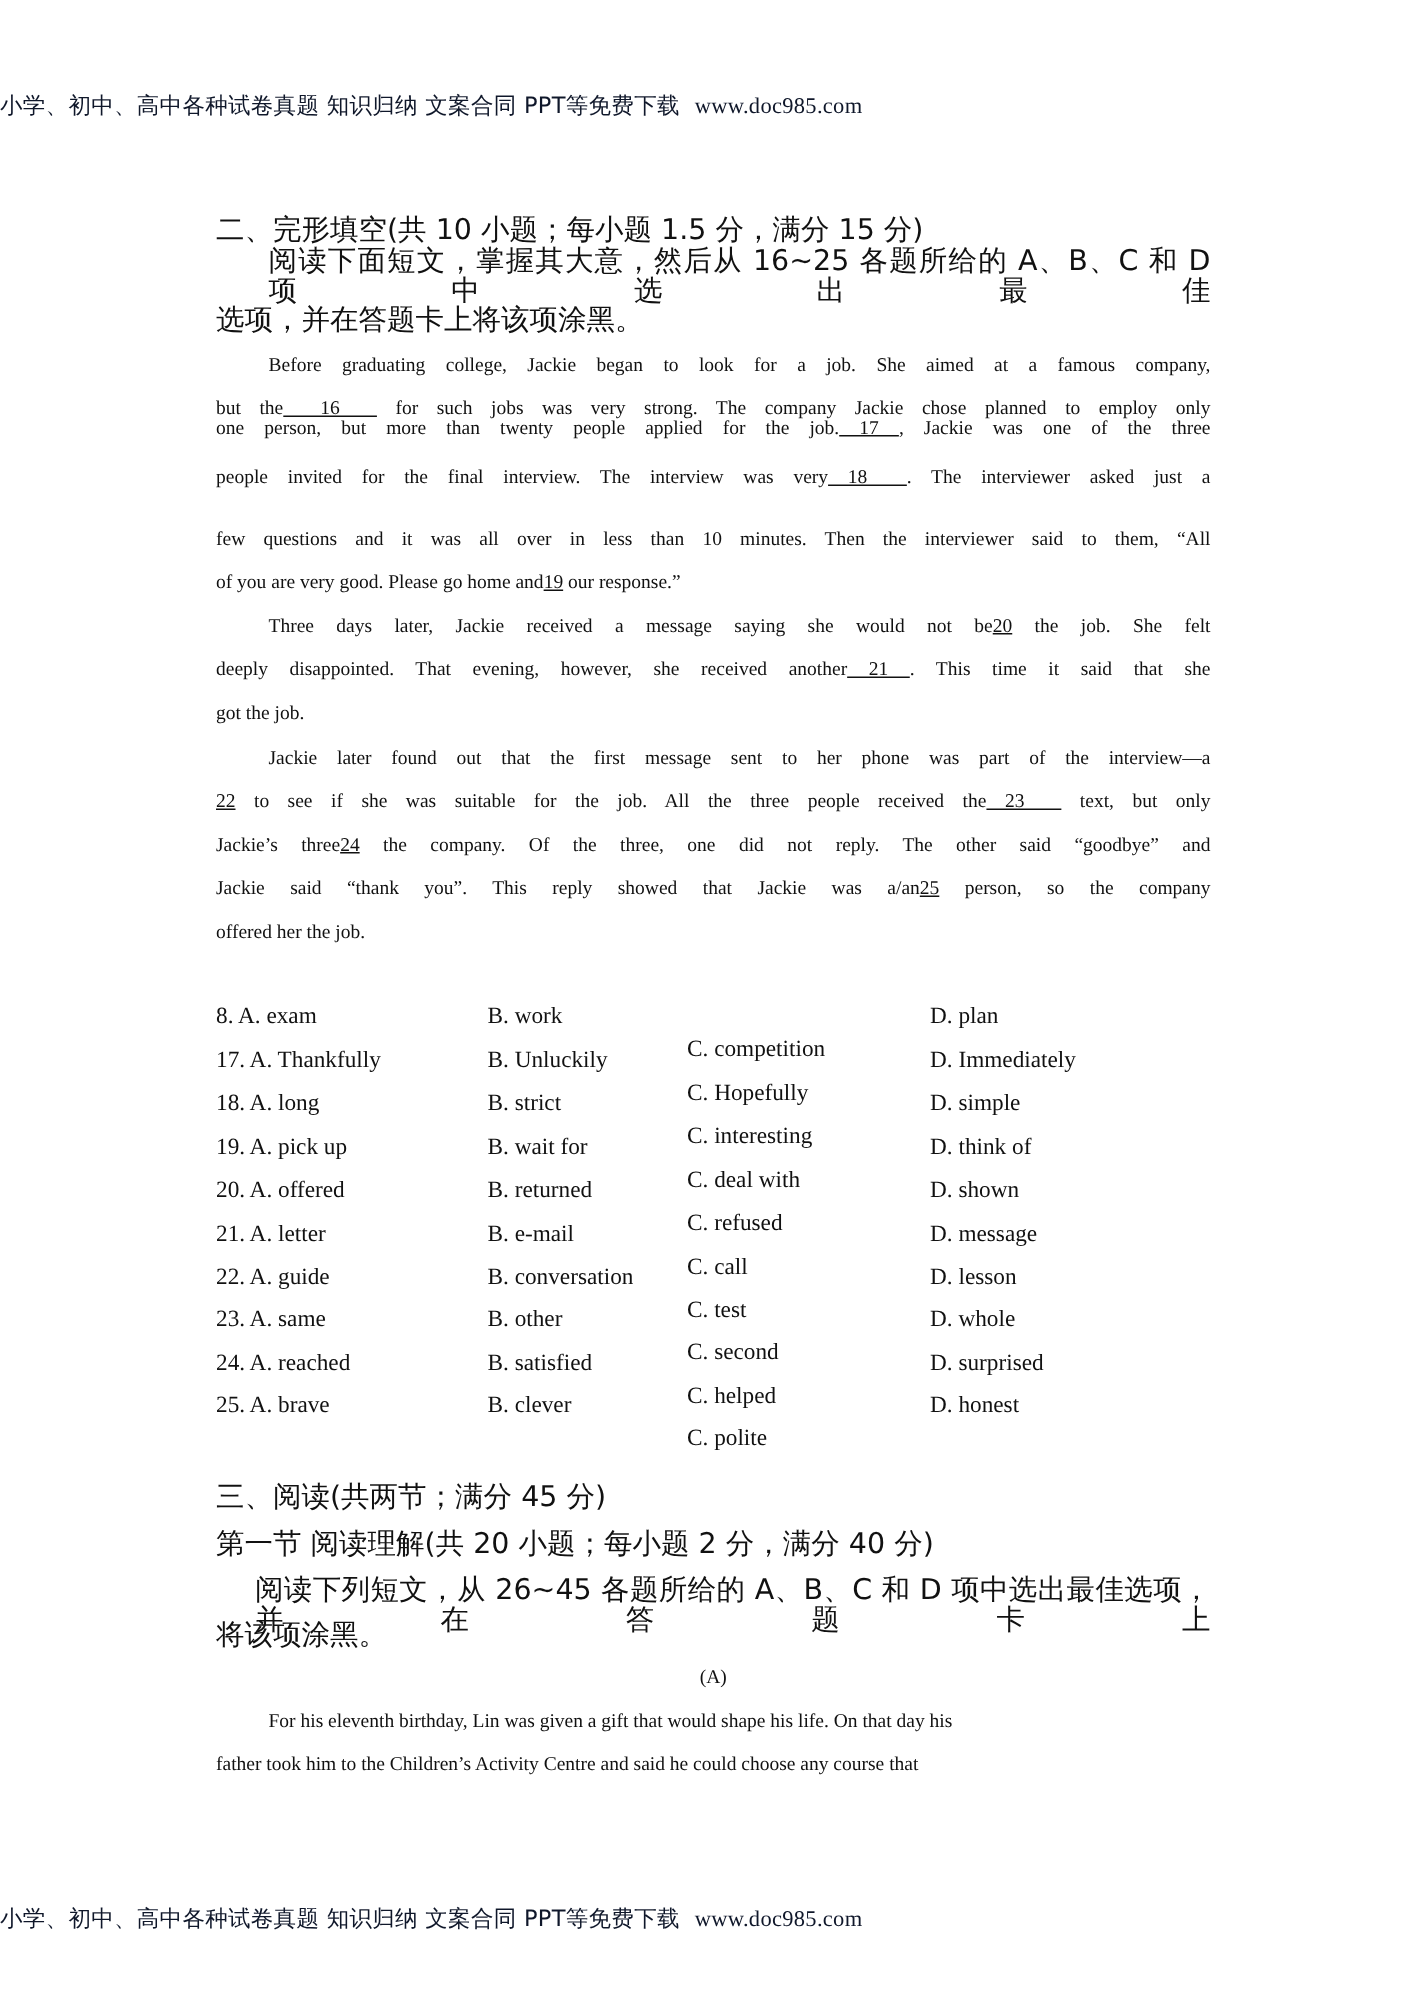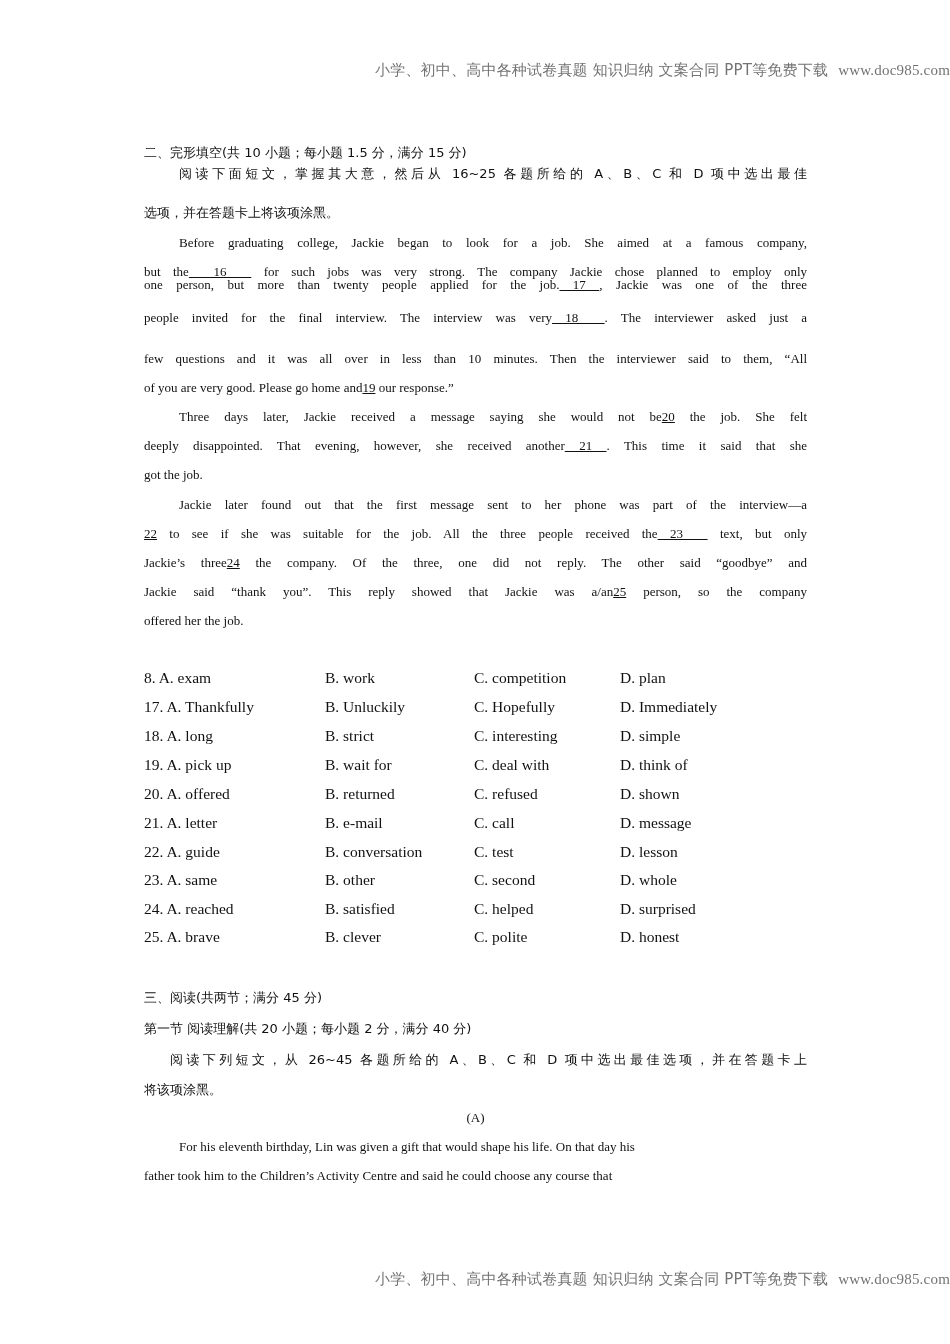--- a/index.html
+++ b/index.html
@@ -1,31 +1,31 @@
 <!DOCTYPE html>
 <html><head>
 <meta charset="utf-8">
 <style>
   html, body { margin: 0; padding: 0; background: #ffffff; }
   body { width: 950px; height: 1344px; position: relative; overflow: hidden;
          font-family: "Liberation Serif", "DejaVu Serif", serif; color: #111; }
-  .header, .footer { position: absolute; left: 0; width: 950px; text-align: right;
-         font-size: 15px; font-family: "DejaVu Sans", "Liberation Sans", sans-serif; color: #737373; letter-spacing: 0.2px; }
+  .header, .footer { position: absolute; left: 0; width: 950px; text-align: left;
+         font-size: 15px; font-family: "DejaVu Sans", "Liberation Sans", sans-serif; color: #0f172a; letter-spacing: 0.2px; }
   .header { top: 61px; }
   .footer { top: 1270px; }
   .header .url, .footer .url { font-family: "Liberation Serif", serif; margin-left: 10px; font-size: 15px; }
   .page { position: absolute; left: 144px; width: 663px; top: 0; }
   .line { position: absolute; left: 0; width: 663px; font-size: 13px; line-height: 20px; white-space: nowrap; }
-  .cjk { font-family: "DejaVu Sans", sans-serif; font-size: 13px; }
+  .cjk { font-family: "DejaVu Sans", sans-serif; font-size: 19px; }
   .just { text-align: justify; text-align-last: justify; white-space: normal; }
   .indent { padding-left: 35px; box-sizing: border-box; }
   .blank { text-decoration: underline; }
   .opt-row { position: absolute; left: 0; width: 663px; font-size: 15.5px; line-height: 20px; }
   .opt-row span { position: absolute; top: 0; white-space: nowrap; }
-  .c0 { left: 0; } .c1 { left: 181px; } .c2 { left: 330px; } .c3 { left: 476px; }
+  .c0 { left: 0; } .c1 { left: 181px; } .c2 { left: 314px; margin-top: 22px; } .c3 { left: 476px; }
   .center { text-align: center; }
 </style>
 </head>
 <body>
 
 <div class="header">
   <span>小学、初中、高中各种试卷真题 知识归纳 文案合同 PPT等免费下载</span><span class="url">www.doc985.com</span>
 </div>
 
 <div class="page">

